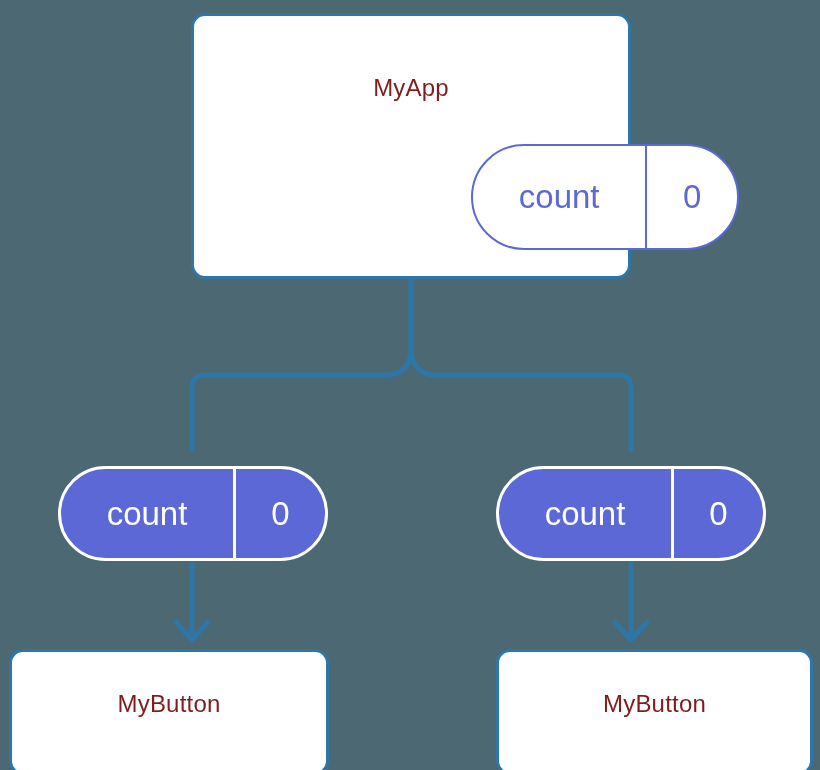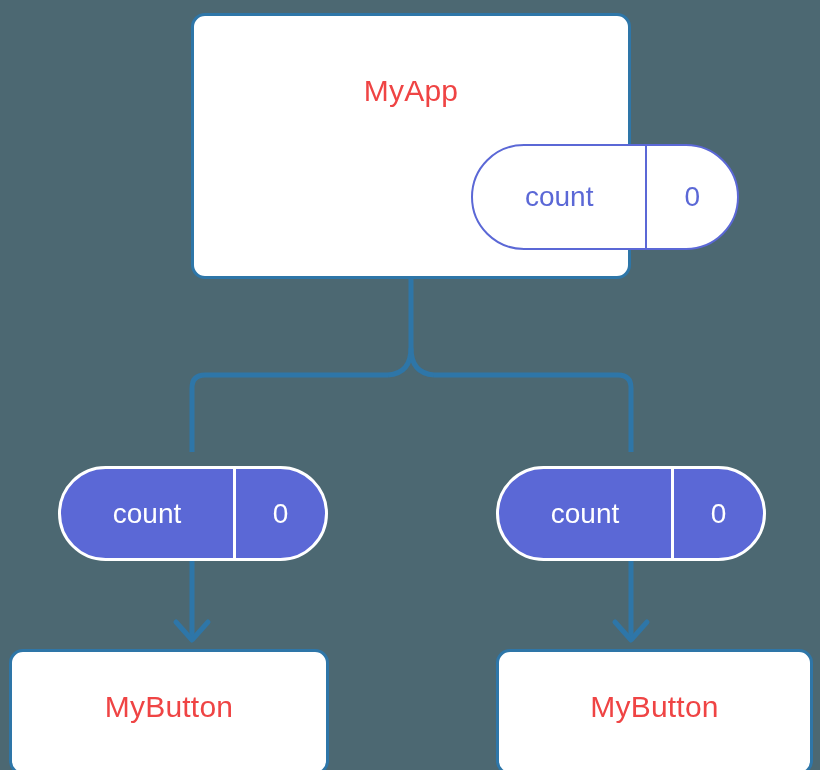--- a/index.html
+++ b/index.html
@@ -33,22 +33,22 @@
   
   .component-box {
     position: absolute;
     background: #ffffff;
     border: 3px solid #2e76a8;
     border-radius: 14px;
     box-sizing: border-box;
     z-index: 2;
   }
   .component-title {
-    color: #ef4444;
-    font-size: 30px;
+    color: #7f1d1d;
+    font-size: 24px;
     letter-spacing: 0.2px;
     text-align: center;
     white-space: nowrap;
   }
 
   #app-box {
     left: 191px;
     top: 13px;
     width: 440px;
     height: 266px;
@@ -88,21 +88,21 @@
     box-sizing: border-box;
     border-radius: 999px;
     overflow: hidden;
     z-index: 3;
   }
   .pill-key, .pill-val {
     display: flex;
     align-items: center;
     justify-content: center;
     box-sizing: border-box;
-    font-size: 28px;
+    font-size: 33px;
     white-space: nowrap;
   }
 
   
   .state-pill.outlined {
     border: 2px solid #5b68d6;
     background: #ffffff;
   }
   .state-pill.outlined .pill-key,
   .state-pill.outlined .pill-val {

